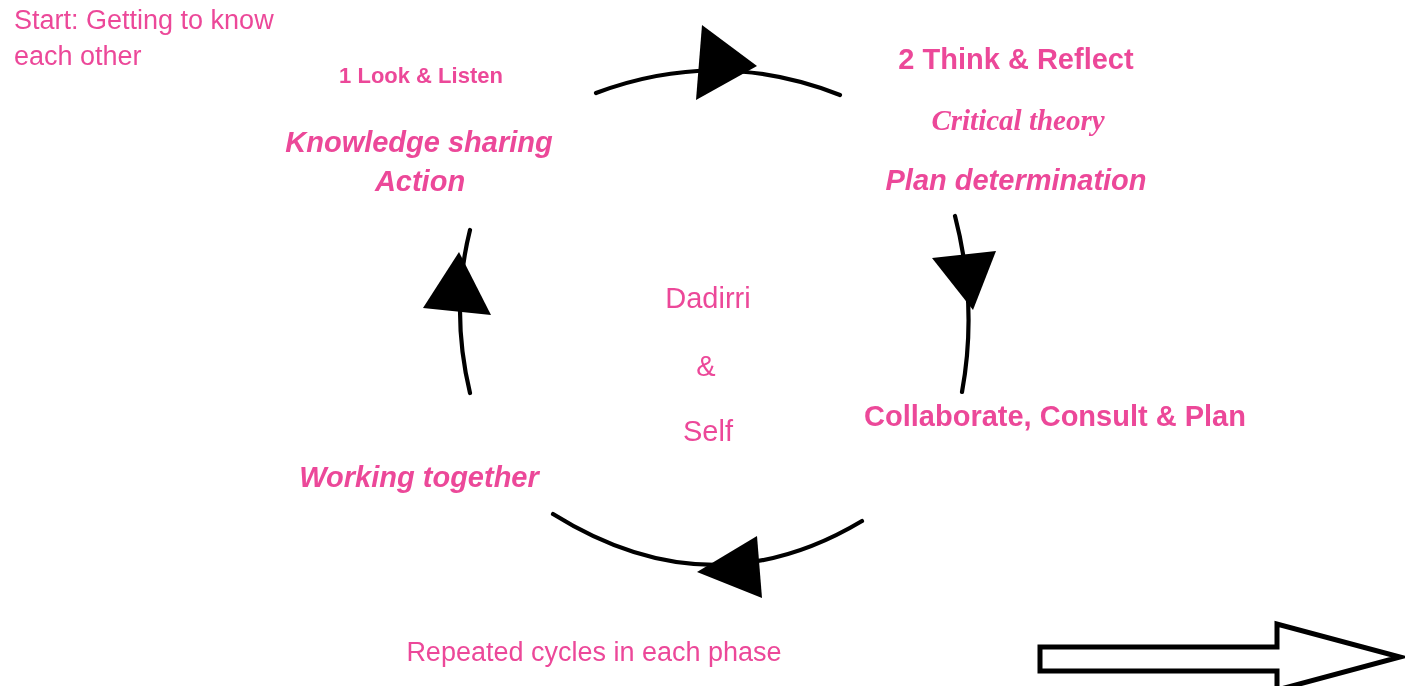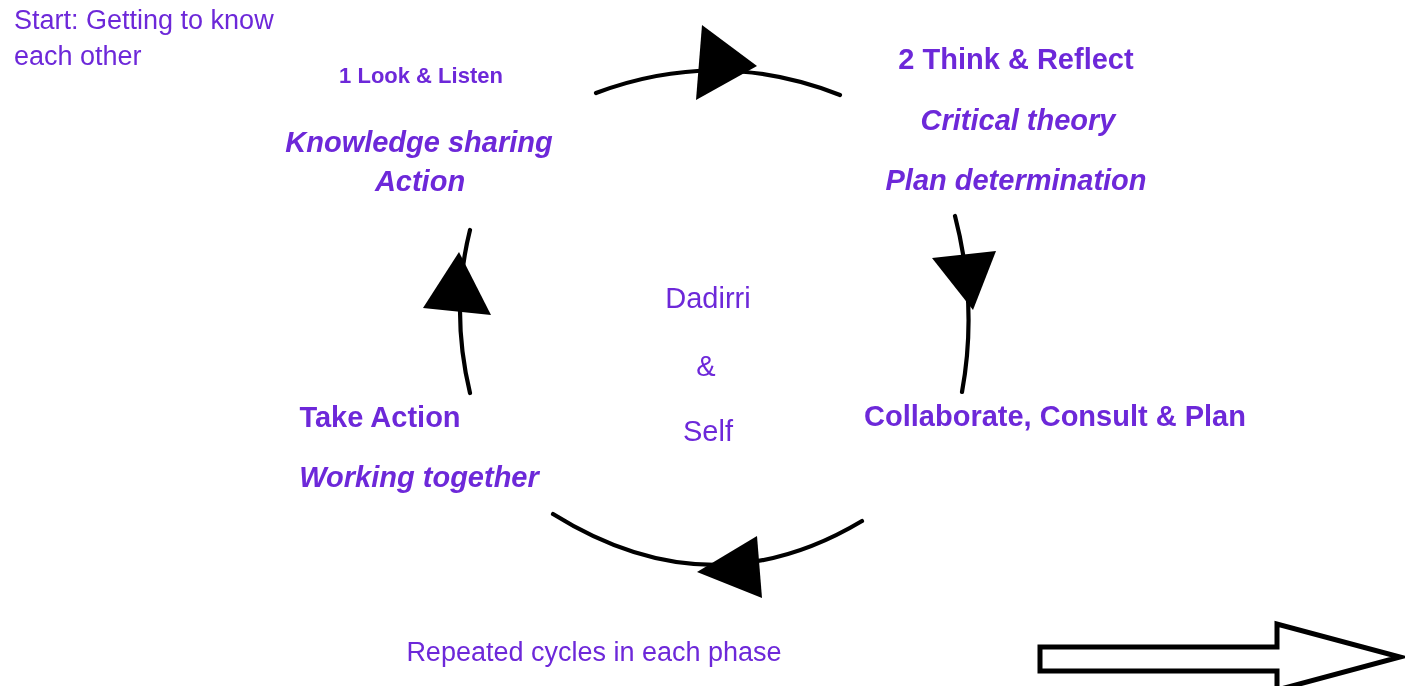--- a/index.html
+++ b/index.html
@@ -14,21 +14,21 @@
   #canvas {
     position: relative;
     width: 1405px;
     height: 686px;
     background: #ffffff;
     overflow: hidden;
   }
   .txt {
     position: absolute;
     white-space: nowrap;
-    color: #6d28d9;
+    color: #ec4899;
     line-height: 1.12;
   }
   .bold {
     font-weight: bold;
   }
   .ital {
     font-style: italic;
     font-weight: 600;
   }
   .plain {
@@ -44,21 +44,21 @@
     font-size: 27px;
     white-space: normal;
     width: 260px;
     line-height: 1.35;
   }
   #node-look-title   { left: 421px; top: 64px;  font-size: 22px; }
   #node-look-sub1    { left: 419px; top: 126px; font-size: 29px; }
   #node-look-sub2    { left: 420px; top: 165px; font-size: 29px; }
 
   #node-think-title  { left: 1016px; top: 43px;  font-size: 29px; }
-  #node-think-sub1   { left: 1018px; top: 104px; font-size: 29px; }
+  #node-think-sub1   { left: 1018px; top: 104px; font-size: 29px; font-family: Liberation Serif, serif; }
   #node-think-sub2   { left: 1016px; top: 164px; font-size: 29px; }
 
   #node-collab-title { left: 1055px; top: 400px; font-size: 29px; text-align: center; }
   #node-collab-sub1  { left: 1042px; top: 461px; font-size: 29px; }
 
   #node-action-title { left: 380px; top: 401px; font-size: 29px; }
   #node-action-sub1  { left: 419px; top: 461px; font-size: 29px; }
 
   #center-line-1 { left: 708px; top: 282px; font-size: 29px; }
   #center-line-2 { left: 706px; top: 350px; font-size: 29px; }
@@ -110,21 +110,20 @@
   <div class="txt bold ctr" id="node-look-title">1 Look &amp; Listen</div>
   <div class="txt ital ctr" id="node-look-sub1">Knowledge sharing</div>
   <div class="txt ital ctr" id="node-look-sub2">Action</div>
 
   <div class="txt bold ctr" id="node-think-title">2 Think &amp; Reflect</div>
   <div class="txt ital ctr" id="node-think-sub1">Critical theory</div>
   <div class="txt ital ctr" id="node-think-sub2">Plan determination</div>
 
   <div class="txt bold ctr" id="node-collab-title">Collaborate, Consult &amp; Plan</div>
 
-  <div class="txt bold ctr" id="node-action-title">Take Action</div>
   <div class="txt ital ctr" id="node-action-sub1">Working together</div>
 
   <div class="txt plain ctr" id="center-line-1">Dadirri</div>
   <div class="txt plain ctr" id="center-line-2">&amp;</div>
   <div class="txt plain ctr" id="center-line-3">Self</div>
 
   <div class="txt plain ctr" id="footer-label">Repeated cycles in each phase</div>
 
 </div>
 

